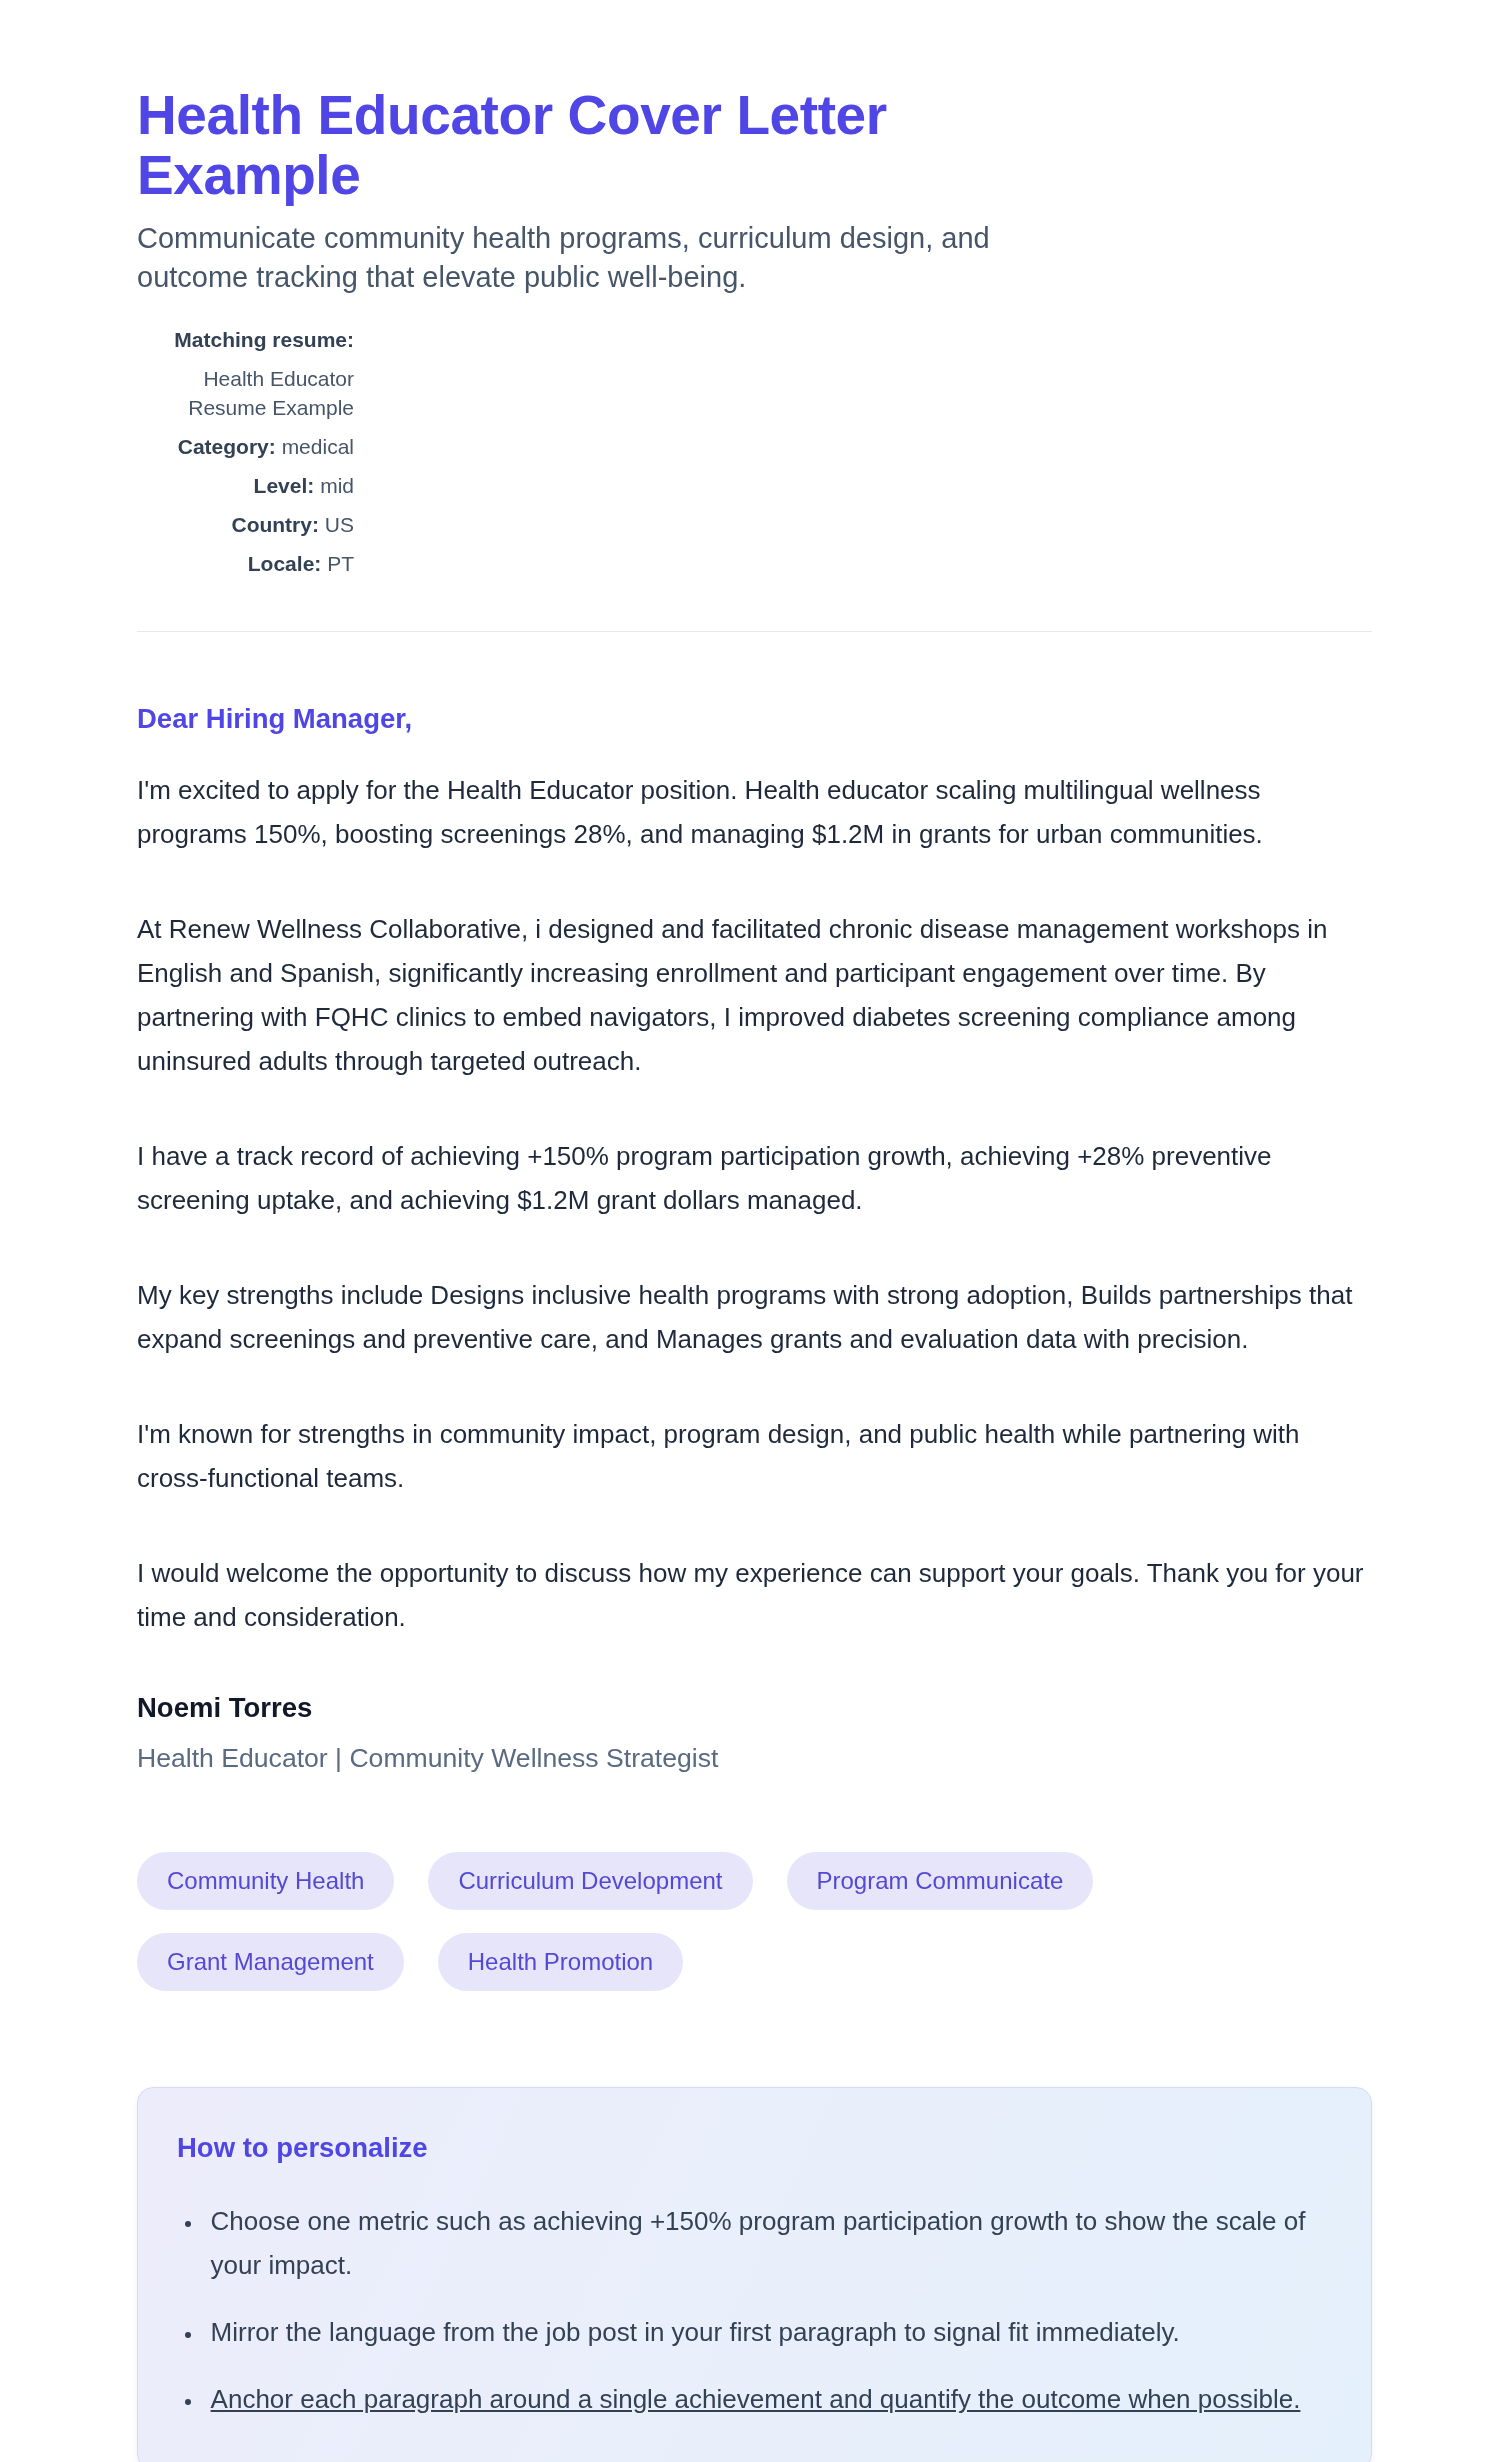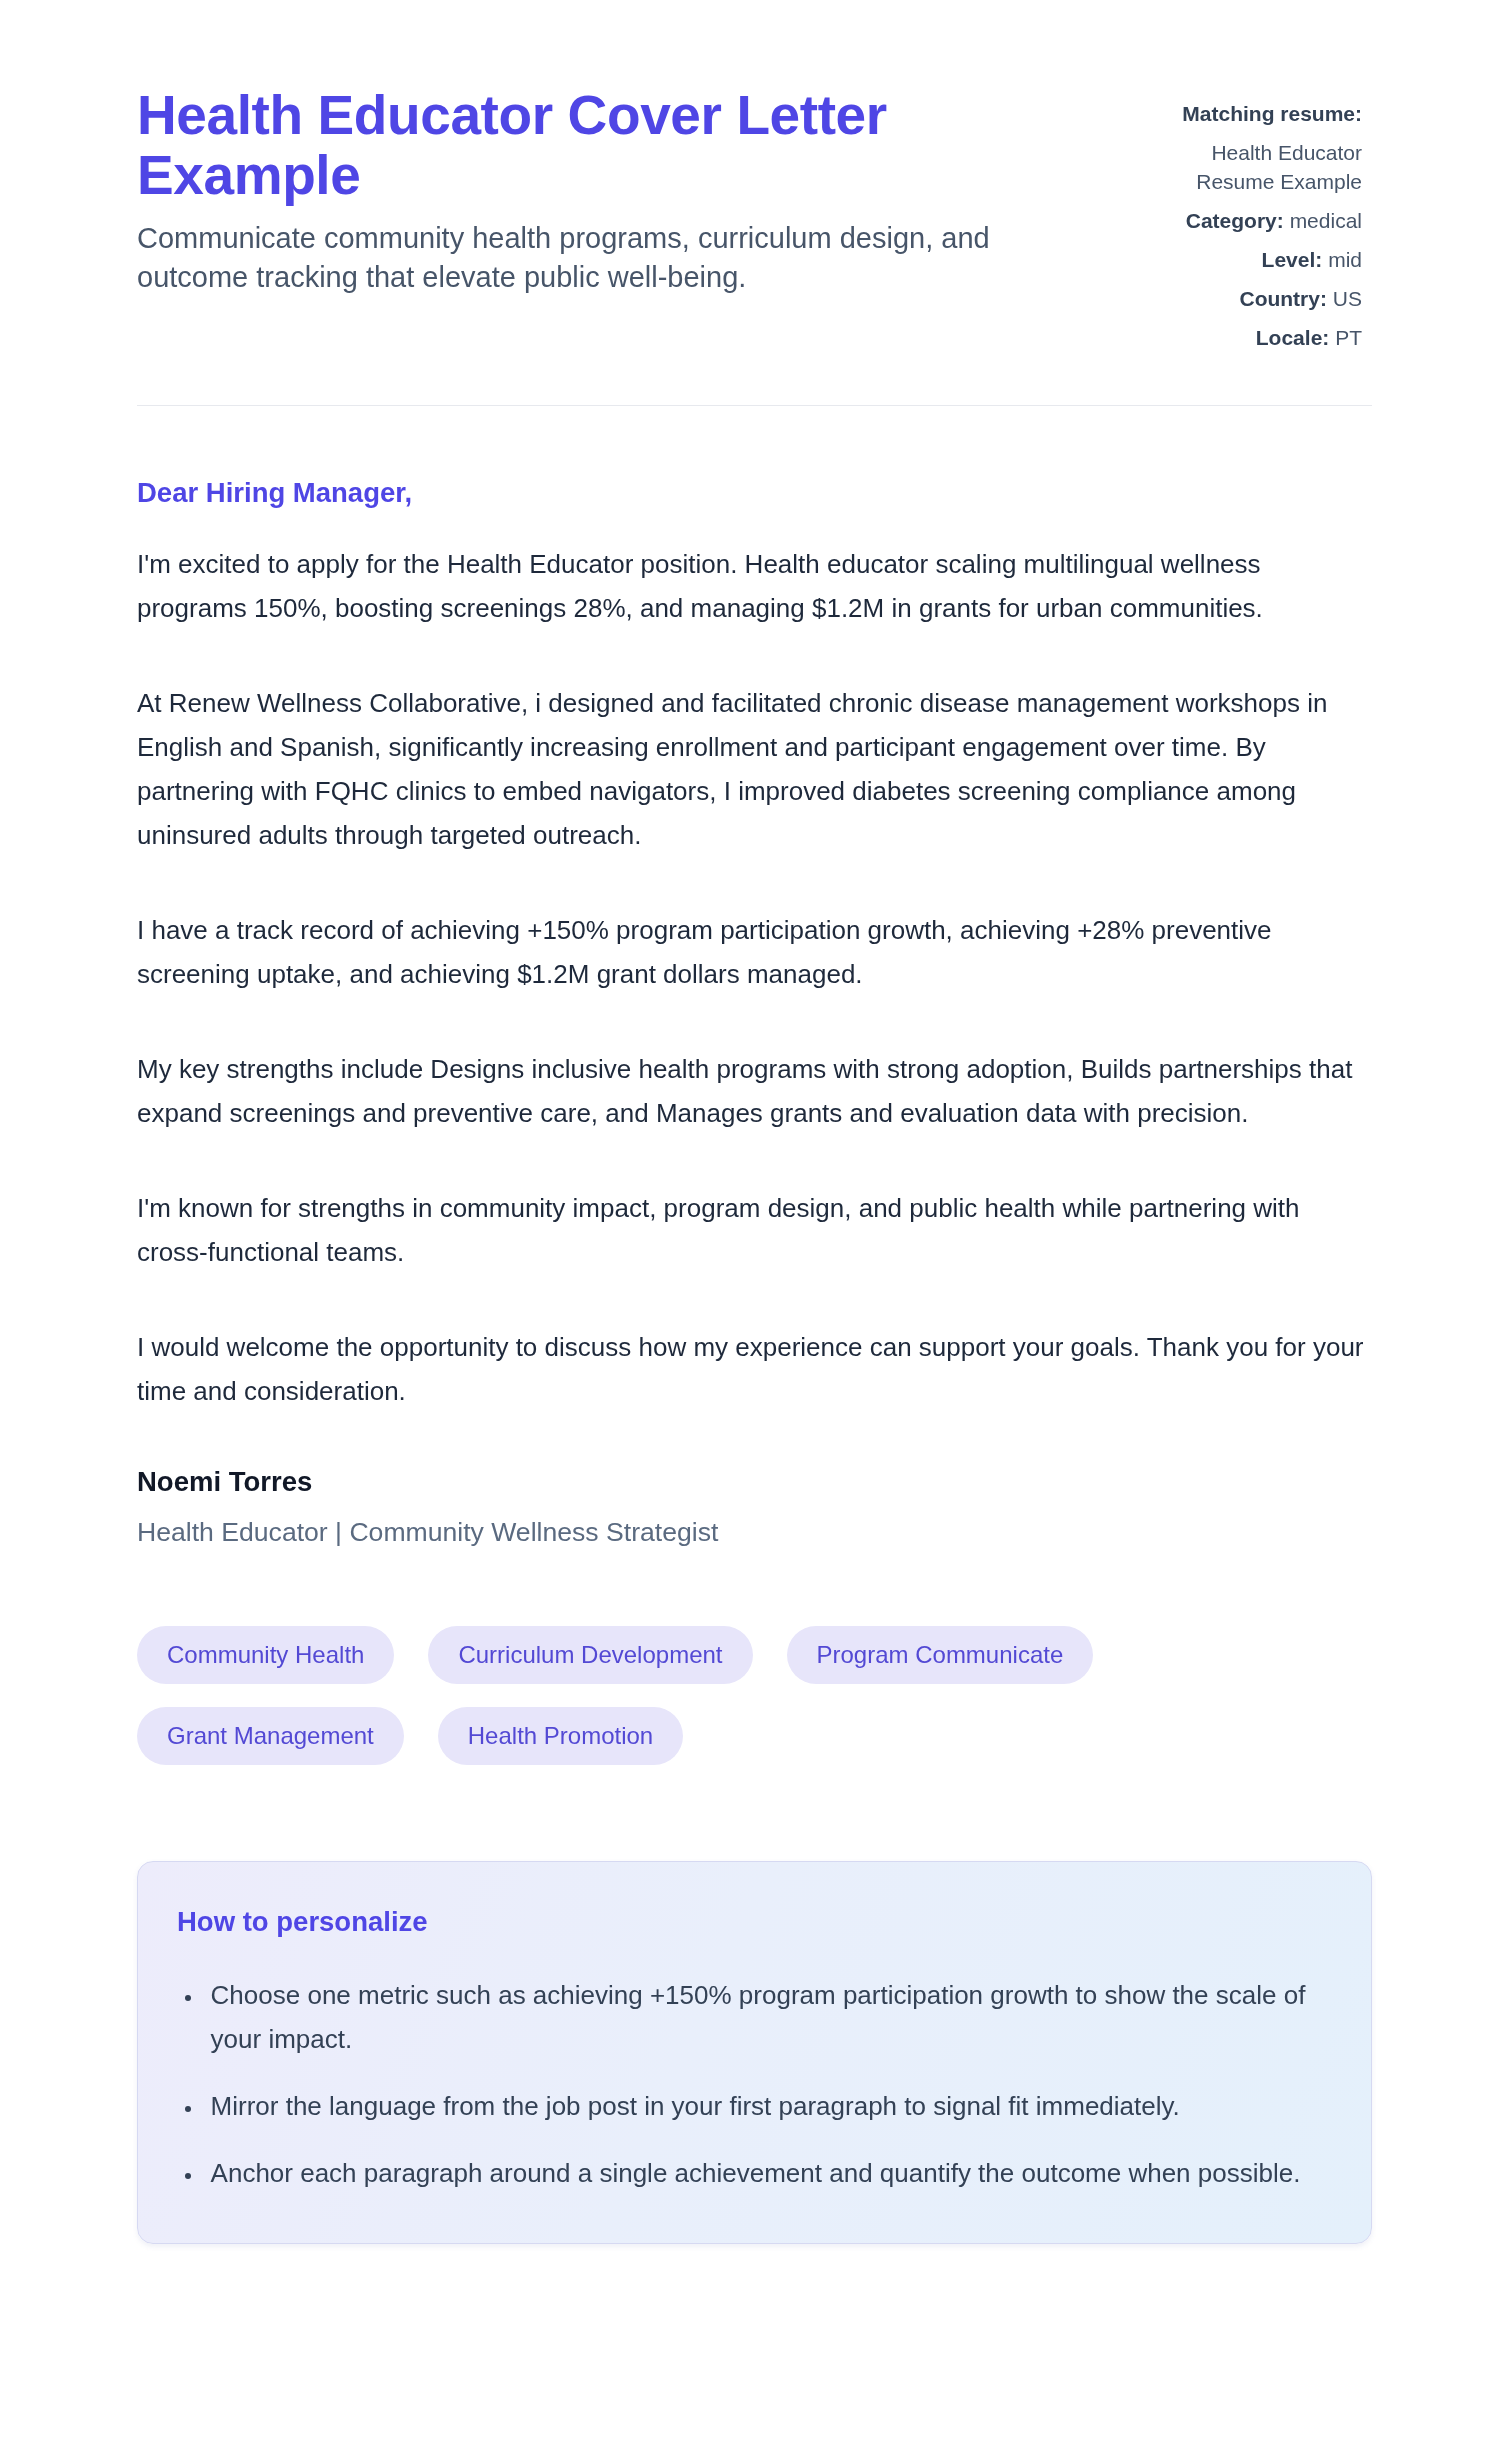--- a/index.html
+++ b/index.html
@@ -10,21 +10,21 @@
     -webkit-font-smoothing: antialiased;
   }
   .page {
     width: 1507px;
     min-height: 2462px;
     background: #ffffff;
     padding: 85px 135px 80px 137px;
   }
 
   
-  .header { display: flex; justify-content: space-between; align-items: flex-start; gap: 14px; }
+  .header { display: flex; justify-content: space-between; align-items: flex-start; gap: 14px; flex-direction: column; }
   .header-left { max-width: 855px; }
   .page-title {
     margin: 0 0 14px 0;
     font-size: 55px;
     line-height: 60px;
     font-weight: 800;
     letter-spacing: -0.4px;
     color: #4f46e5;
   }
   .page-subtitle {
@@ -123,21 +123,21 @@
     list-style: disc;
   }
   .callout-list li {
     font-size: 26px;
     line-height: 44px;
     color: #334155;
     margin-bottom: 23px;
     padding-left: 7px;
     max-width: 1126px;
   }
-  .callout-list li:last-child { margin-bottom: 7px; }
+  .callout-list li:last-child { margin-bottom: 7px; text-decoration: underline; }
   .callout-list li::marker { color: #334155; font-size: 21px; }
 </style>
 </head>
 <body>
 
 <div class="page">
 
   <header class="header">
     <div class="header-left">
       <h1 class="page-title">Health Educator Cover Letter Example</h1>

